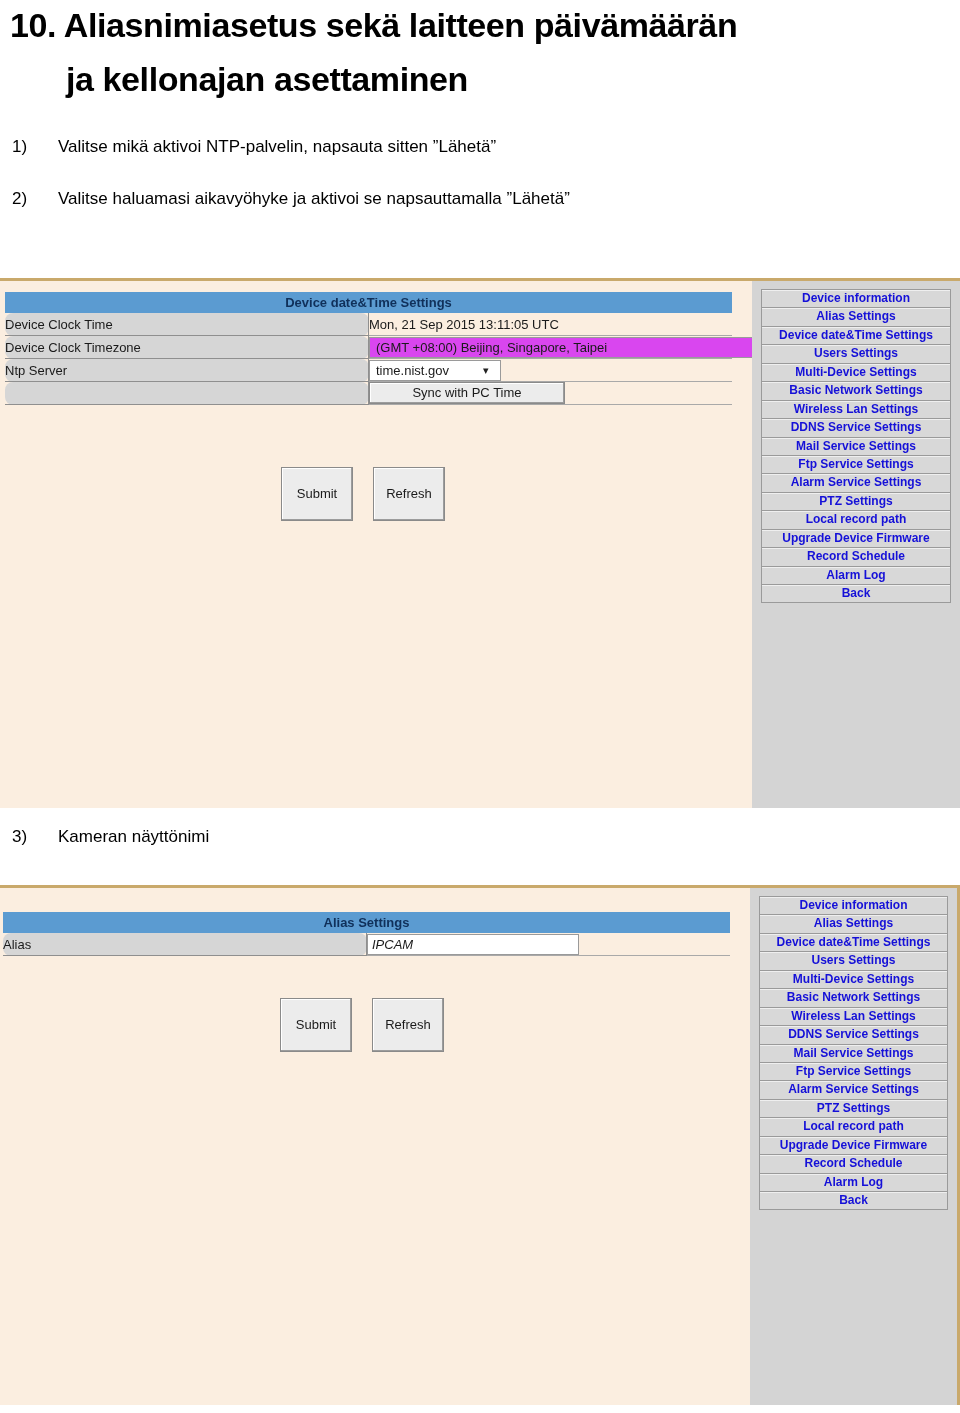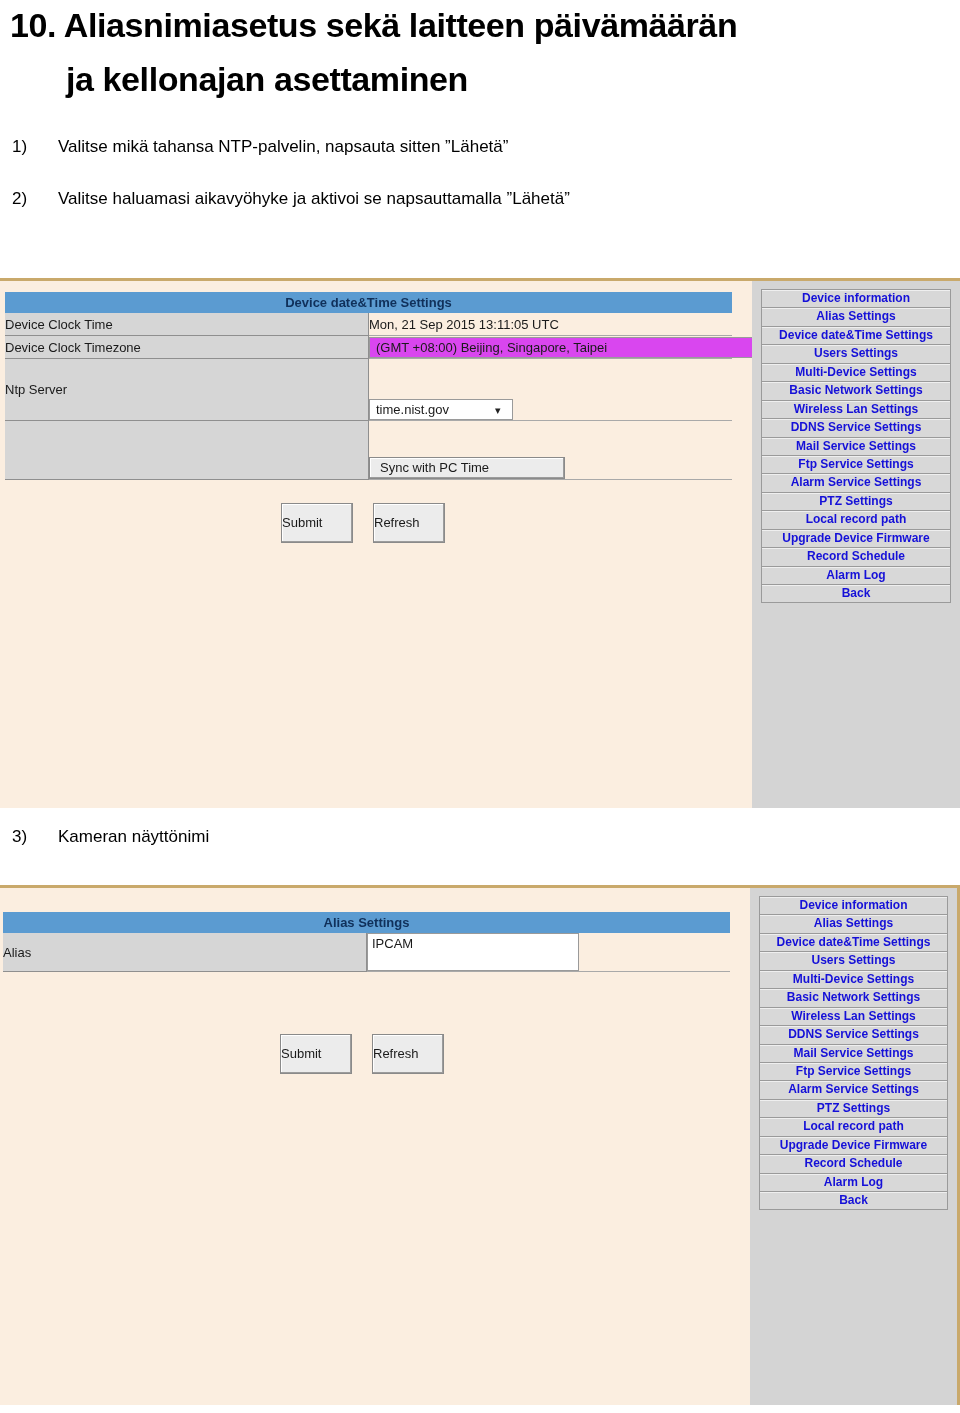--- a/index.html
+++ b/index.html
@@ -110,20 +110,21 @@
   }
   .row-label {
     width: 228px;
     background: #d6d6d6;
     border-bottom: 1px solid #8f8f8f;
     border-right: 1px solid #8f8f8f;
     color: #1a1a1a;
     font-size: 13px;
     padding: 4px 0 4px 12px;
     height: 22px;
+    border-radius: 8px;
   }
   .row-value {
     background: #fbeee0;
     border-bottom: 1px solid #a9a9a9;
     color: #1a1a1a;
     font-size: 13px;
     padding: 4px 0 4px 12px;
     height: 22px;
   }
   .row-label.empty { border-right: 1px solid #8f8f8f; }
@@ -153,33 +154,32 @@
     transform: translateY(-50%);
     width: 11px;
     height: 7px;
     color: #222;
     font-size: 11px;
     line-height: 7px;
   }
   .ntp-select {
     display: inline-block;
     box-sizing: border-box;
-    width: 144px;
+    width: 132px;
     height: 21px;
     line-height: 19px;
     background: #ffffff;
     border: 1px solid #9a9a9a;
     font-size: 13px;
     color: #1a1a1a;
     padding: 0 24px 0 6px;
     position: relative;
     white-space: nowrap;
     overflow: hidden;
     vertical-align: middle;
-    margin-top: 40px;
   }
   .chk {
     display: inline-block;
     width: 13px;
     height: 13px;
     border: 1px solid #6d6d6d;
     background: #ffffff;
     position: relative;
     vertical-align: middle;
   }
@@ -189,54 +189,55 @@
     left: 1px;
     top: -2px;
     font-size: 12px;
     line-height: 14px;
     color: #111;
   }
   .alias-input {
     display: inline-block;
     box-sizing: border-box;
     width: 212px;
-    height: 38px;
+    height: 21px;
     line-height: 19px;
     background: #ffffff;
     border: 1px solid #9a9a9a;
     font-size: 13px;
     color: #1a1a1a;
     padding: 0 4px;
     vertical-align: middle;
     white-space: nowrap;
     overflow: hidden;
+    font-style: italic;
   }
   .btn {
     display: inline-block;
     box-sizing: border-box;
     background: #ececec;
     border: 1px solid #8a8a8a;
     box-shadow: inset -1px -1px 0 #9c9c9c, inset 1px 1px 0 #ffffff;
     font-size: 13px;
     color: #1a1a1a;
+    text-align: center;
     padding: 3px 10px;
     line-height: 14px;
     vertical-align: middle;
-    margin-top: 36px;
   }
   .btn-pc { width: 196px; }
 
   .action-row {
     position: absolute;
     display: flex;
     gap: 20px;
   }
   .shot1 .action-row { left: 281px; top: 186px; }
   .shot2 .action-row { left: 280px; top: 110px; }
-  .action-row .btn { width: 72px; padding: 12px 0; }
+  .action-row .btn { width: 72px; padding: 19px 0; }
 
   
   .nav-panel {
     flex: 1 1 auto;
     background: #d4d4d4;
     position: relative;
     box-sizing: border-box;
     padding: 8px 9px 0 9px;
   }
   .shot2 .nav-panel { border-right: 3px solid #c9a96b; }
@@ -261,21 +262,21 @@
 <body>
 
 <div class="doc-heading">
   <div class="line line1">10. Aliasnimiasetus sekä laitteen päivämäärän</div>
   <div class="line line2">ja kellonajan asettaminen</div>
 </div>
 
 <div class="steps">
   <div class="step">
     <span class="num">1)</span>
-    <span class="txt">Valitse mikä tahansa NTP-palvelin, napsauta sitten ”Lähetä”</span>
+    <span class="txt">Valitse mikä aktivoi NTP-palvelin, napsauta sitten ”Lähetä”</span>
   </div>
   <div class="step">
     <span class="num">2)</span>
     <span class="txt">Valitse haluamasi aikavyöhyke ja aktivoi se napsauttamalla ”Lähetä”</span>
   </div>
 </div>
 
 <div class="shot shot1">
   <div class="shot-main">
 

